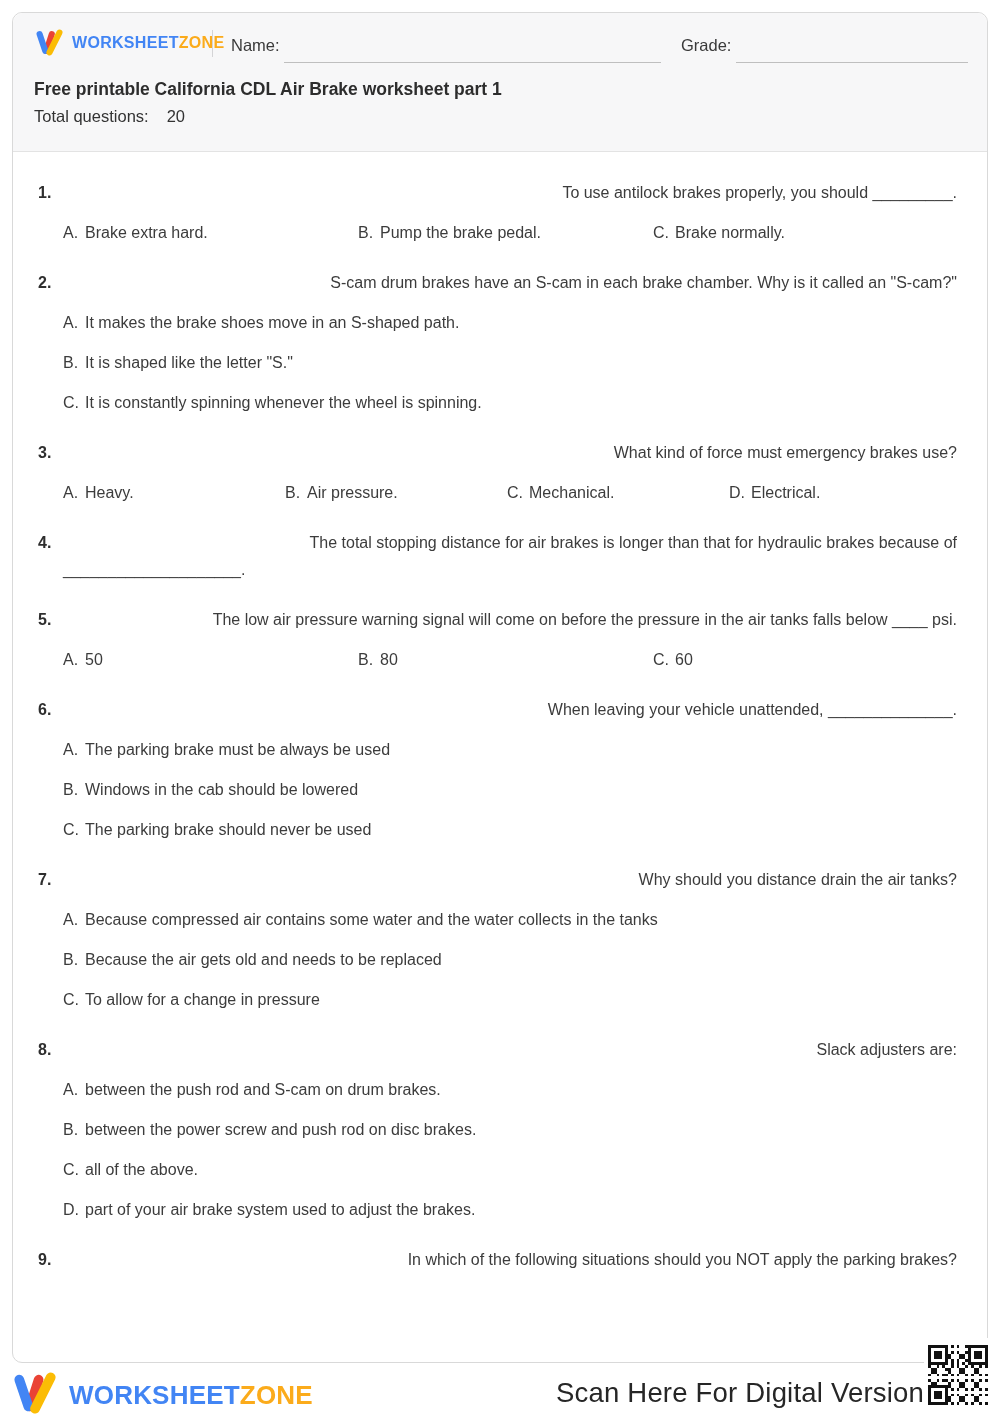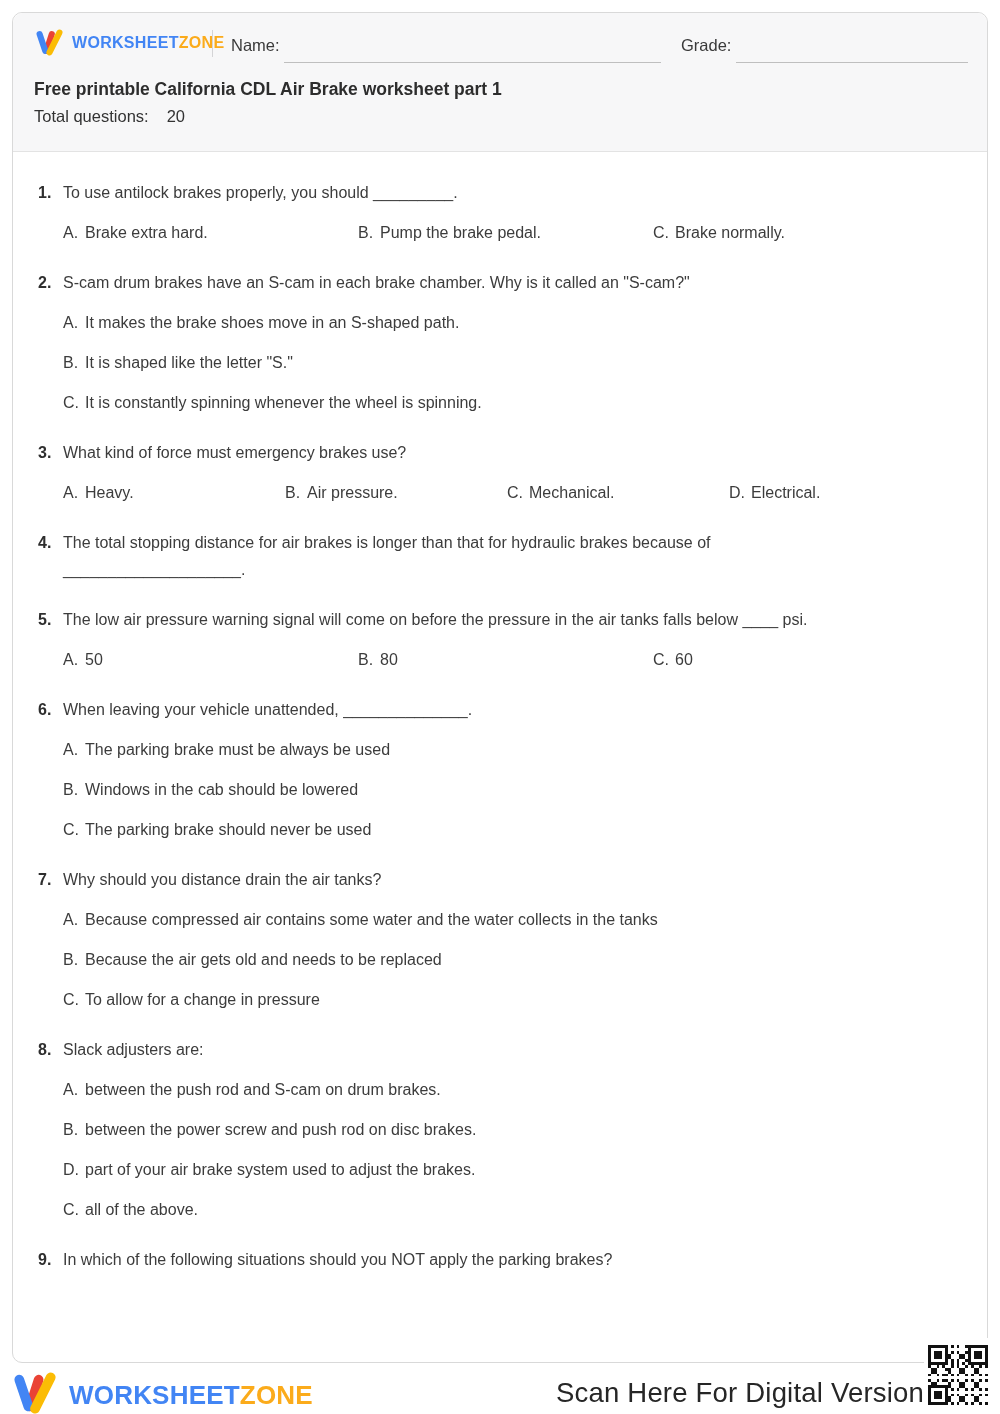--- a/index.html
+++ b/index.html
@@ -29,21 +29,21 @@
   
   .doc-title{position:absolute;left:21px;top:66px;font-size:17.5px;font-weight:bold;color:#2d2d2d;}
   .total-row{position:absolute;left:21px;top:94px;font-size:16.5px;color:#333;}
   .total-value{margin-left:18px;}
 
   
   .questions{padding:30px 30px 0 25px;font-size:16px;line-height:22px;color:#3c3c3c;}
   .question{margin-bottom:28px;}
   .q-line{display:flex;margin-bottom:18px;}
   .q-num{width:25px;flex:0 0 25px;font-weight:bold;color:#2e2e2e;}
-  .q-text{flex:1;}
+  .q-text{flex:1;text-align:right;}
   .q-line2{margin-left:25px;margin-top:-13px;margin-bottom:18px;}
   .opts{margin-left:25px;align-items:flex-end;}
   .opts.row3,.opts.row4{display:flex;}
   .opts.row3 .opt{width:295px;flex:0 0 295px;}
   .opts.row4 .opt{width:222px;flex:0 0 222px;}
   .opts.stacked .opt{margin-bottom:18px;}
   .opts.stacked .opt:last-child{margin-bottom:0;}
   .opt-letter{display:inline-block;min-width:17px;}
   .opt-text{margin-left:5px;}
 
@@ -161,22 +161,22 @@
           </div>
         </div>
         <div class="question">
           <div class="q-line">
             <span class="q-num">8.</span>
             <span class="q-text">Slack adjusters are:</span>
           </div>
           <div class="opts stacked">
             <div class="opt"><span class="opt-letter">A.</span><span class="opt-text">between the push rod and S-cam on drum brakes.</span></div>
             <div class="opt"><span class="opt-letter">B.</span><span class="opt-text">between the power screw and push rod on disc brakes.</span></div>
+            <div class="opt"><span class="opt-letter">C.</span><span class="opt-text">all of the above.</span></div>
             <div class="opt"><span class="opt-letter">D.</span><span class="opt-text">part of your air brake system used to adjust the brakes.</span></div>
-            <div class="opt"><span class="opt-letter">C.</span><span class="opt-text">all of the above.</span></div>
           </div>
         </div>
         <div class="question">
           <div class="q-line">
             <span class="q-num">9.</span>
             <span class="q-text">In which of the following situations should you NOT apply the parking brakes?</span>
           </div>
         </div>
       </div>
 

